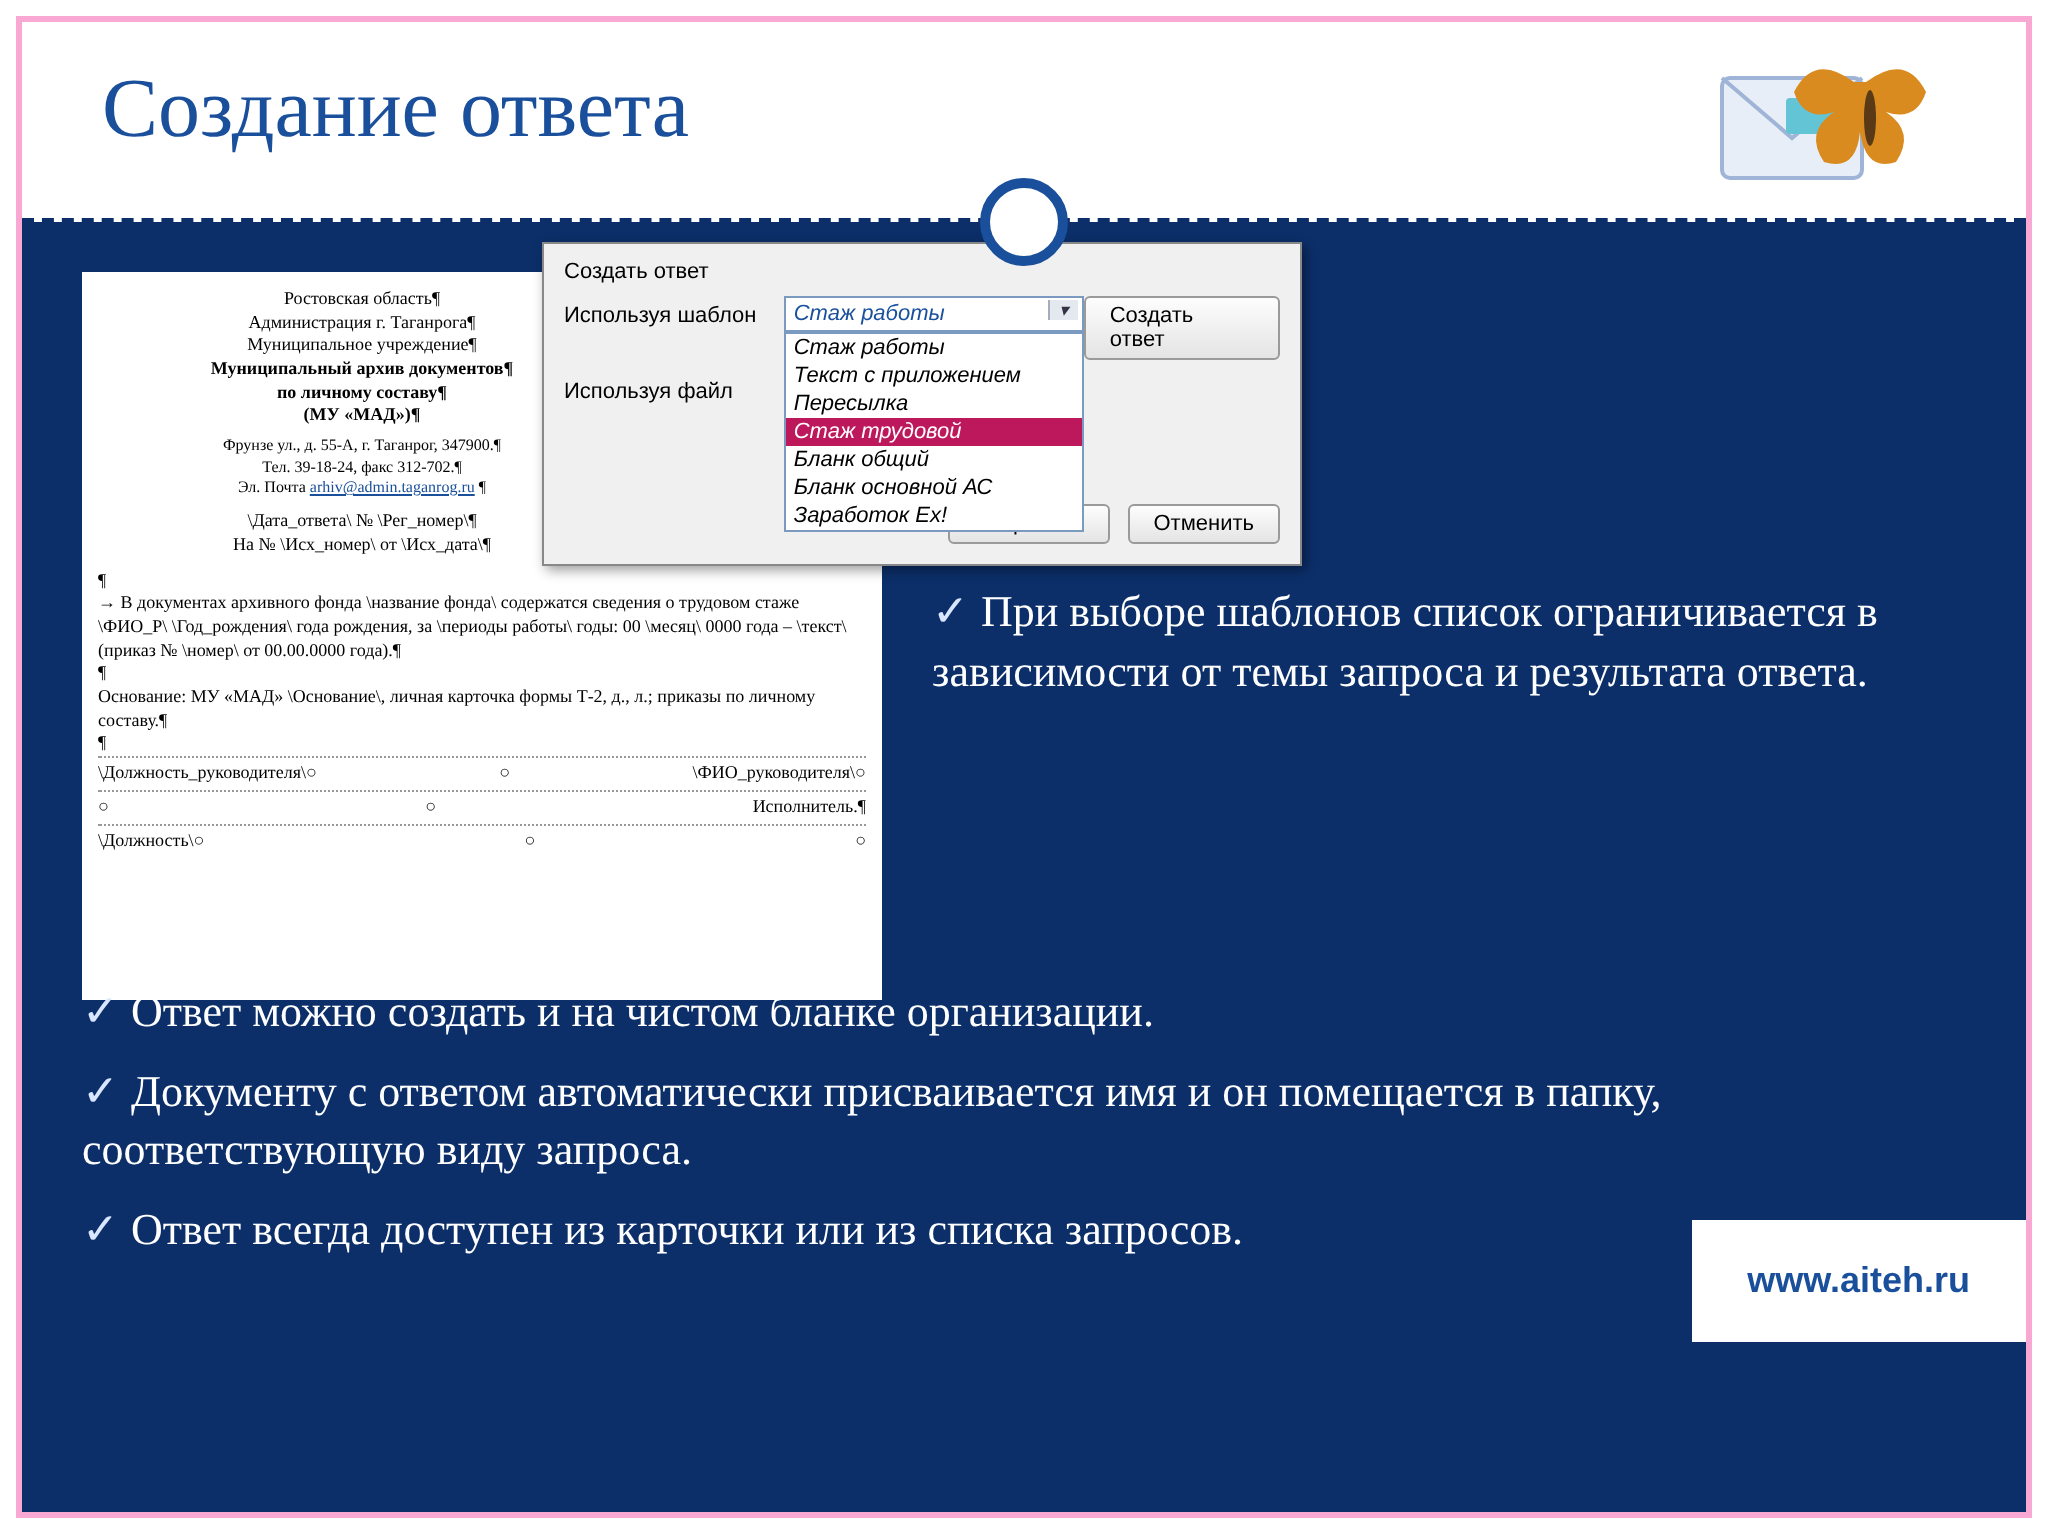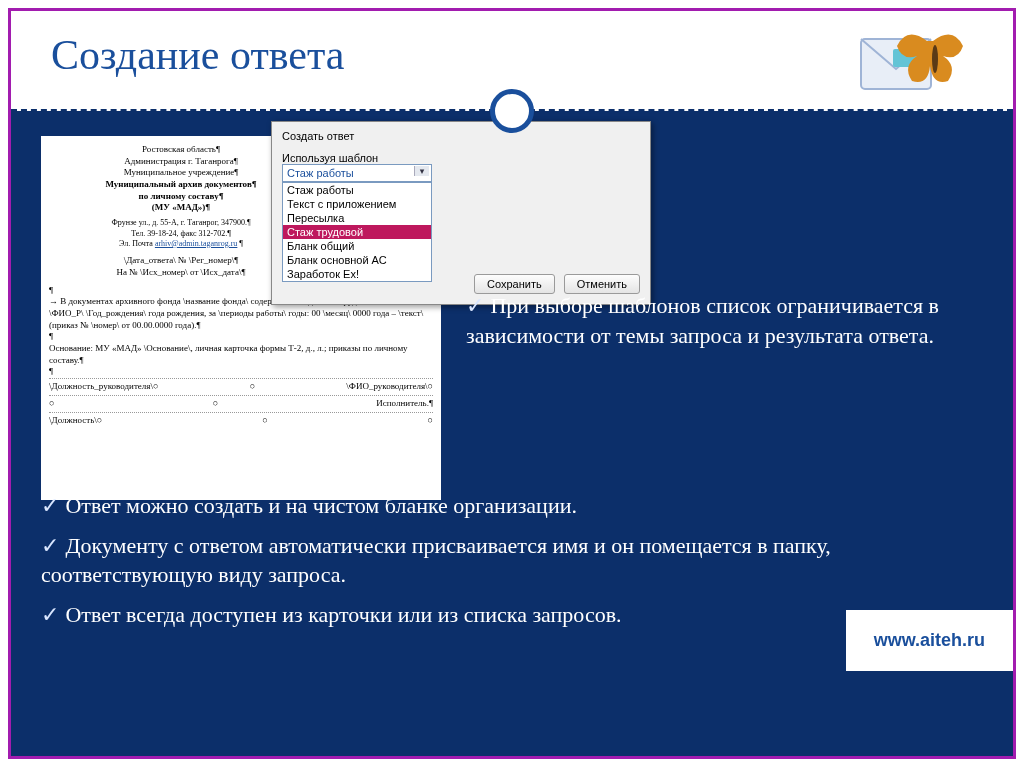--- a/index.html
+++ b/index.html
@@ -7,21 +7,21 @@
     width: 1024px;
     height: 767px;
     background: #ffffff;
     font-family: "Times New Roman", serif;
     position: relative;
     overflow: hidden;
   }
   .slide {
     position: absolute;
     top: 8px; left: 8px; right: 8px; bottom: 8px;
-    border: 3px solid #a21caf;
+    border: 3px solid #f9a8d4;
     background: #0c2f6a;
   }
   .header {
     background: #ffffff;
     padding: 20px 40px 30px 40px;
     position: relative;
   }
   .title {
     font-size: 42px;
     color: #1a4f9c;
@@ -86,23 +86,23 @@
     left: 260px;
     width: 380px;
     background: #f0f0f0;
     border: 1px solid #888;
     font-family: Tahoma, Arial, sans-serif;
     font-size: 11px;
     color: #000;
     padding: 8px 10px 10px 10px;
     box-shadow: 2px 2px 6px rgba(0,0,0,.4);
   }
-  .dlg-row { display: flex; align-items: flex-start; margin: 6px 0; flex-direction: column; }
+  .dlg-row { display: flex; align-items: flex-start; margin: 6px 0; }
   .dlg-label { width: 110px; padding-top: 4px; }
-  .dlg-field { flex: 1; position: relative; }
+  .dlg-field { flex: 1; position: relative; font-style: italic; }
   .combo {
     border: 1px solid #7a9ac0;
     background: #fff;
     padding: 2px 4px;
     width: 150px;
     color: #1a4f9c;
     display: inline-block;
     position: relative;
   }
   .combo::after {

